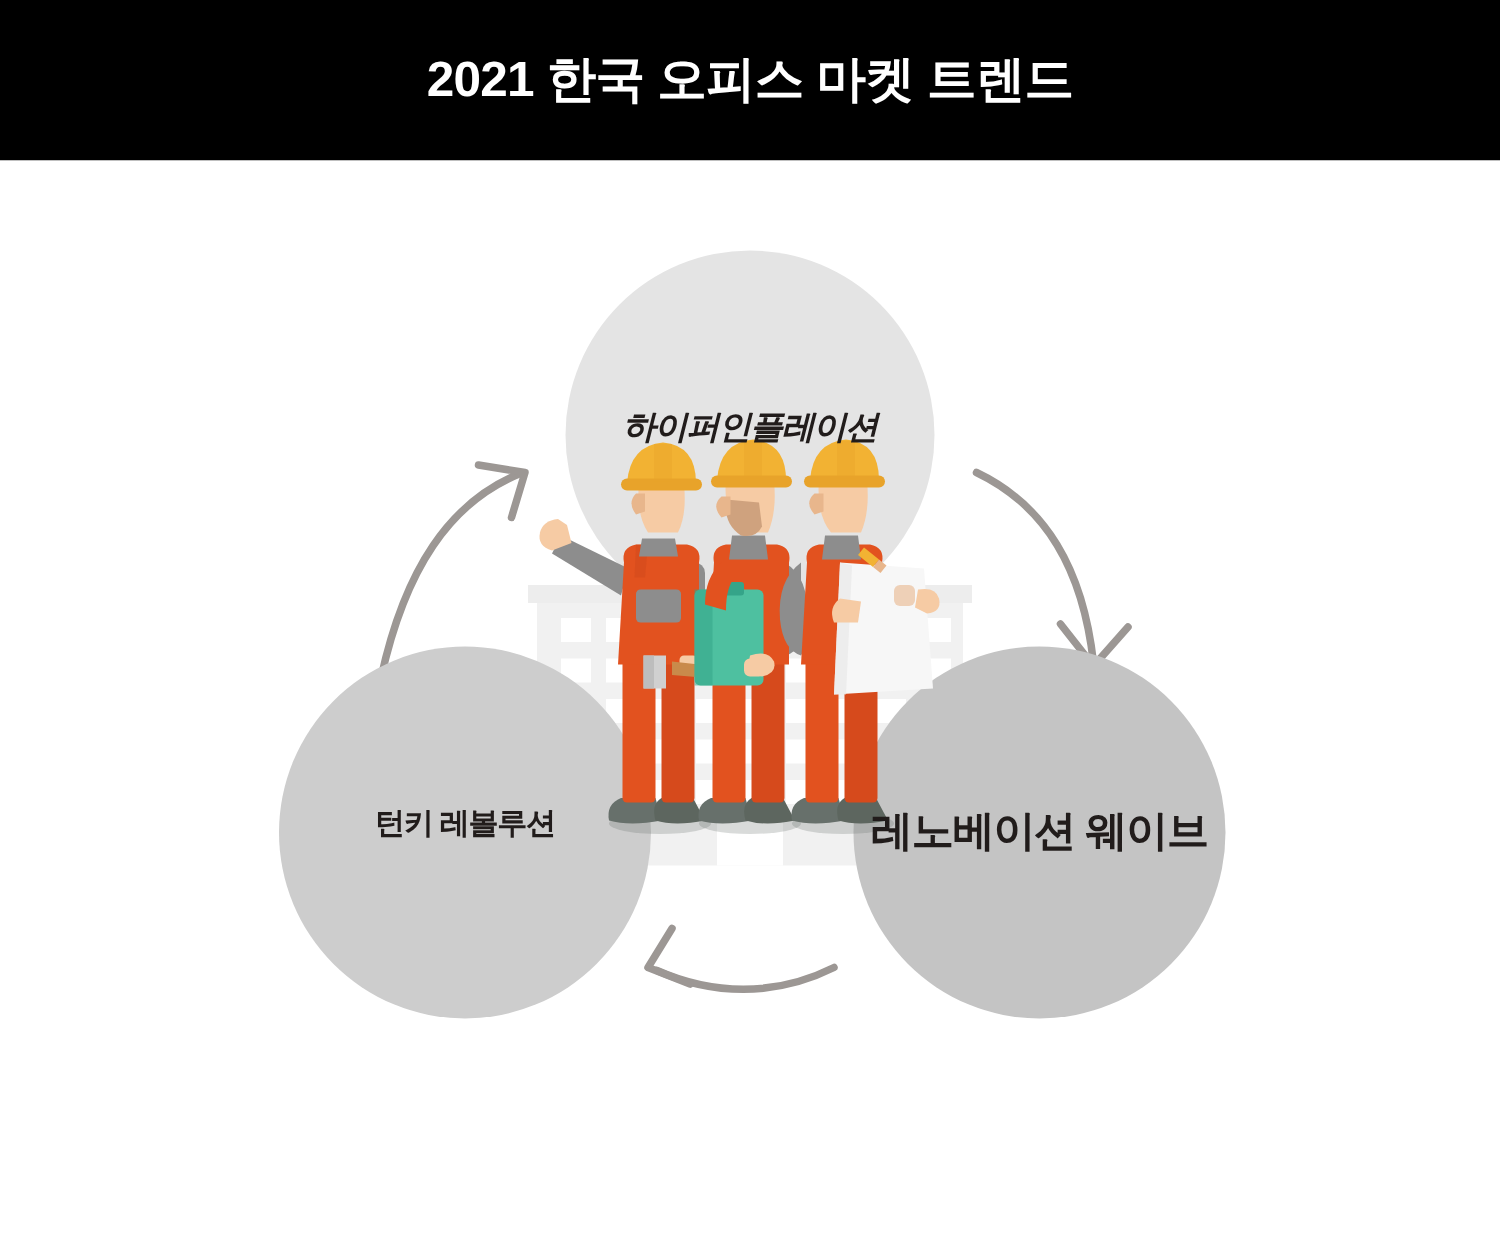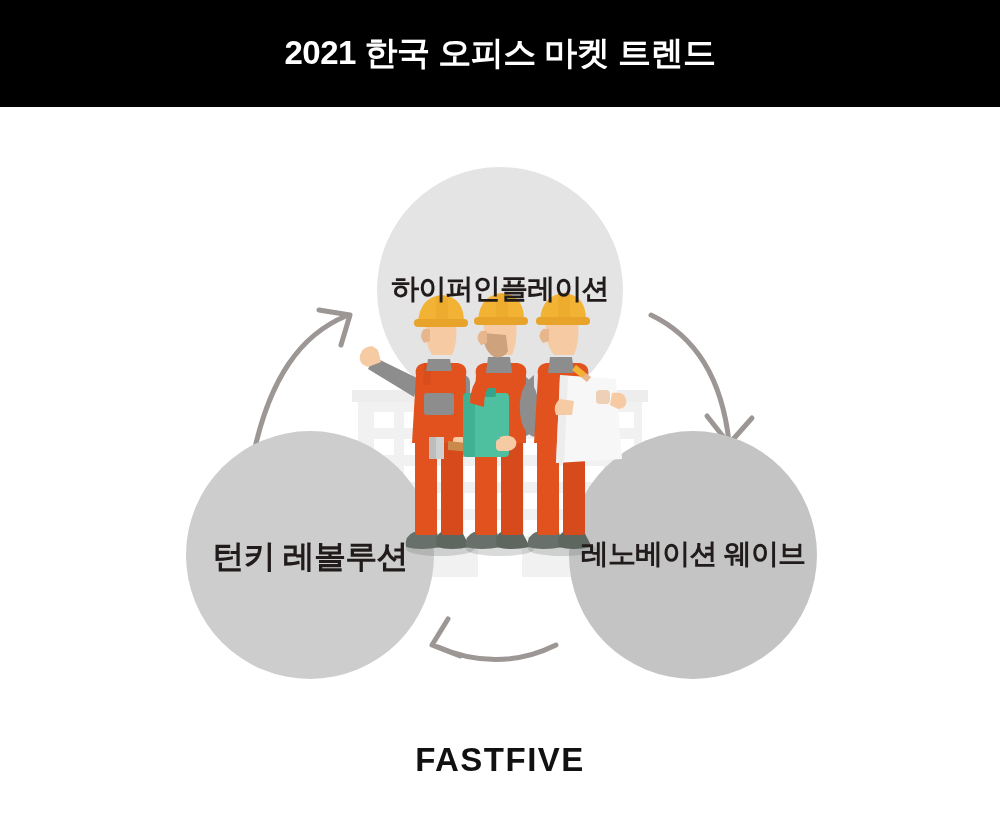--- a/index.html
+++ b/index.html
@@ -70,27 +70,28 @@
     color: #211c1b;
     font-weight: 700;
     white-space: nowrap;
     letter-spacing: -0.8px;
     pointer-events: none;
   }
   .label-top {
     left: 300px;
     top: 163px;
     width: 400px;
-    font-size: 28px;
+    font-size: 22px;
+    font-style: italic;
   }
   .label-left {
     left: 110px;
     top: 428px;
     width: 400px;
-    font-size: 32px;
+    font-size: 20px;
   }
   .label-right {
     left: 493px;
     top: 428px;
     width: 400px;
     font-size: 28px;
   }
 
   
   .footer-logo {
@@ -317,16 +318,15 @@
 
       </g>
     </svg>
 
     <div class="circle-label label-top">하이퍼인플레이션</div>
 
     <div class="circle-label label-left">턴키 레볼루션</div>
 
     <div class="circle-label label-right">레노베이션 웨이브</div>
 
-    <div class="footer-logo">FASTFIVE</div>
 
   </div>
 </div>
 
 </body></html>

